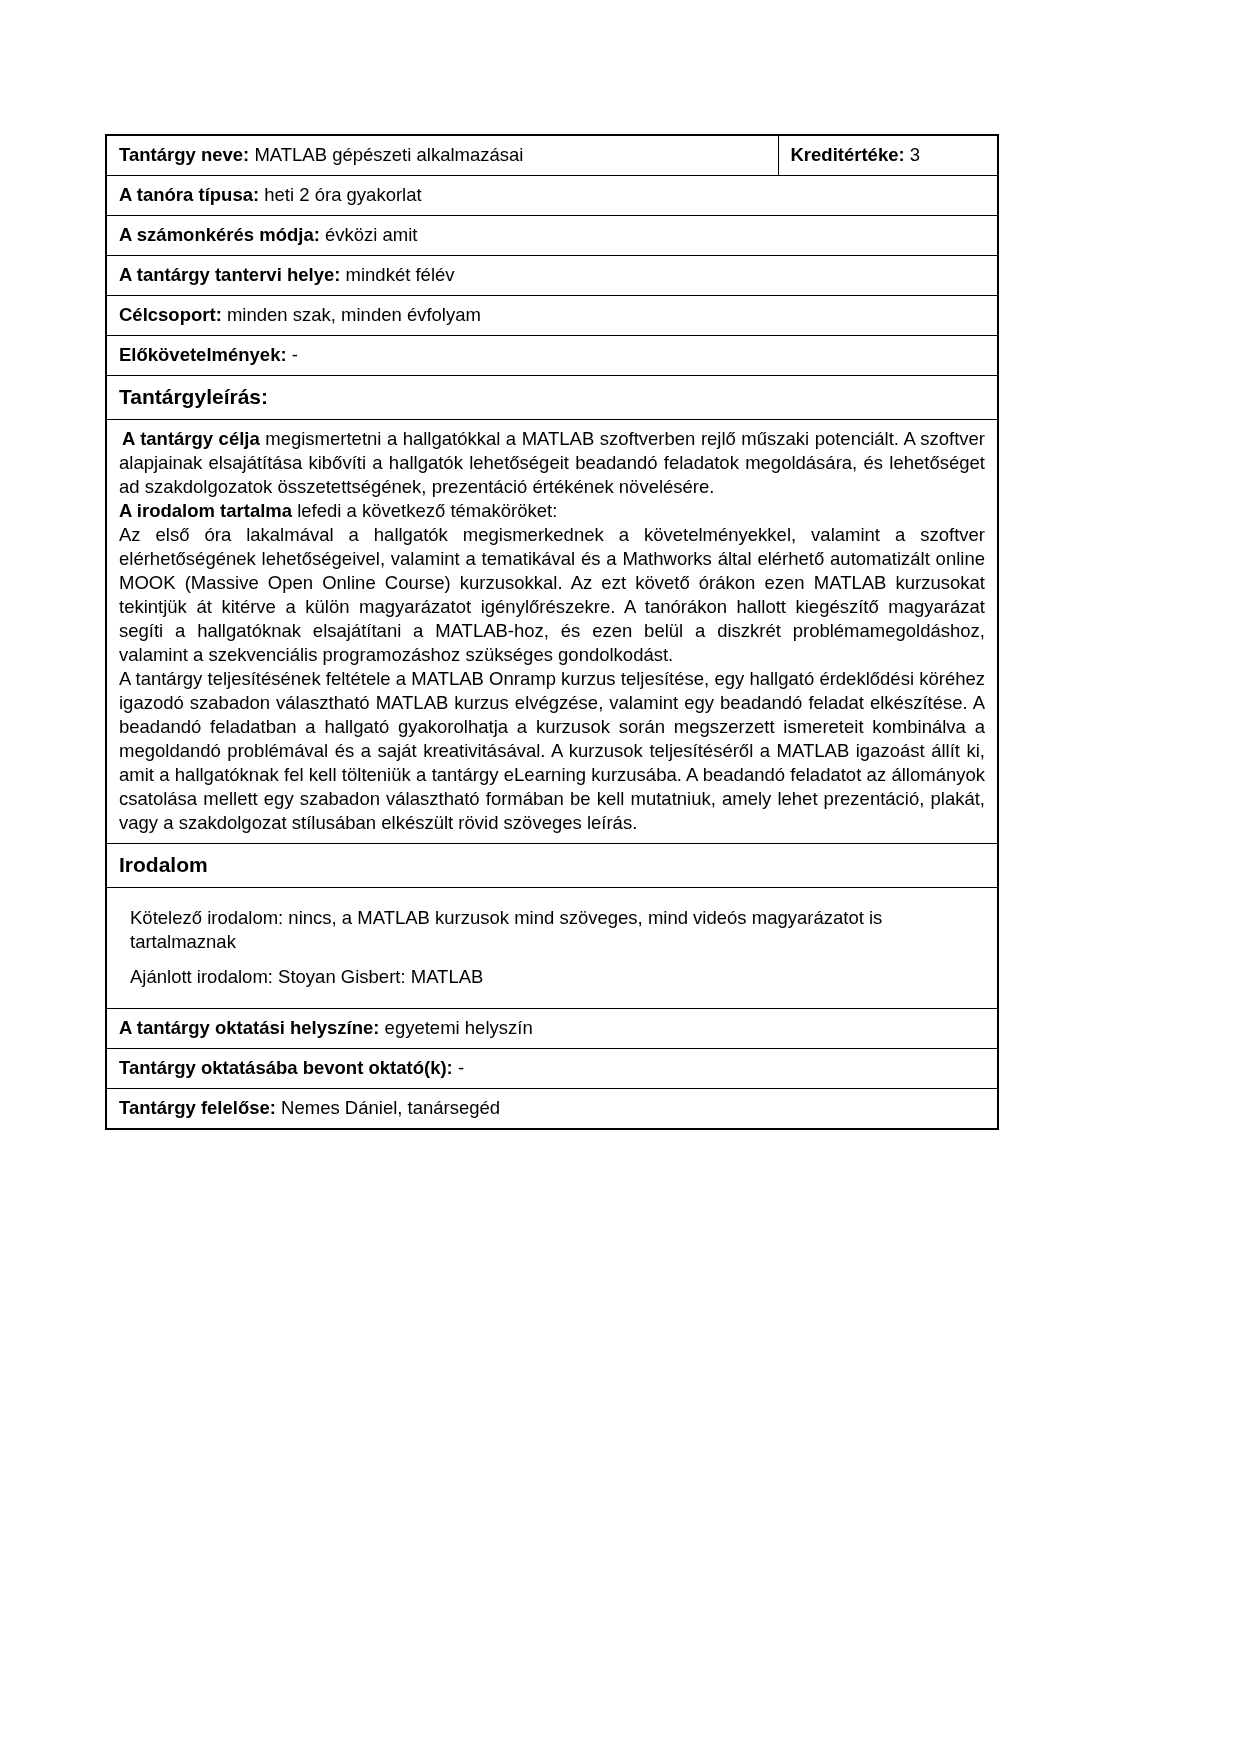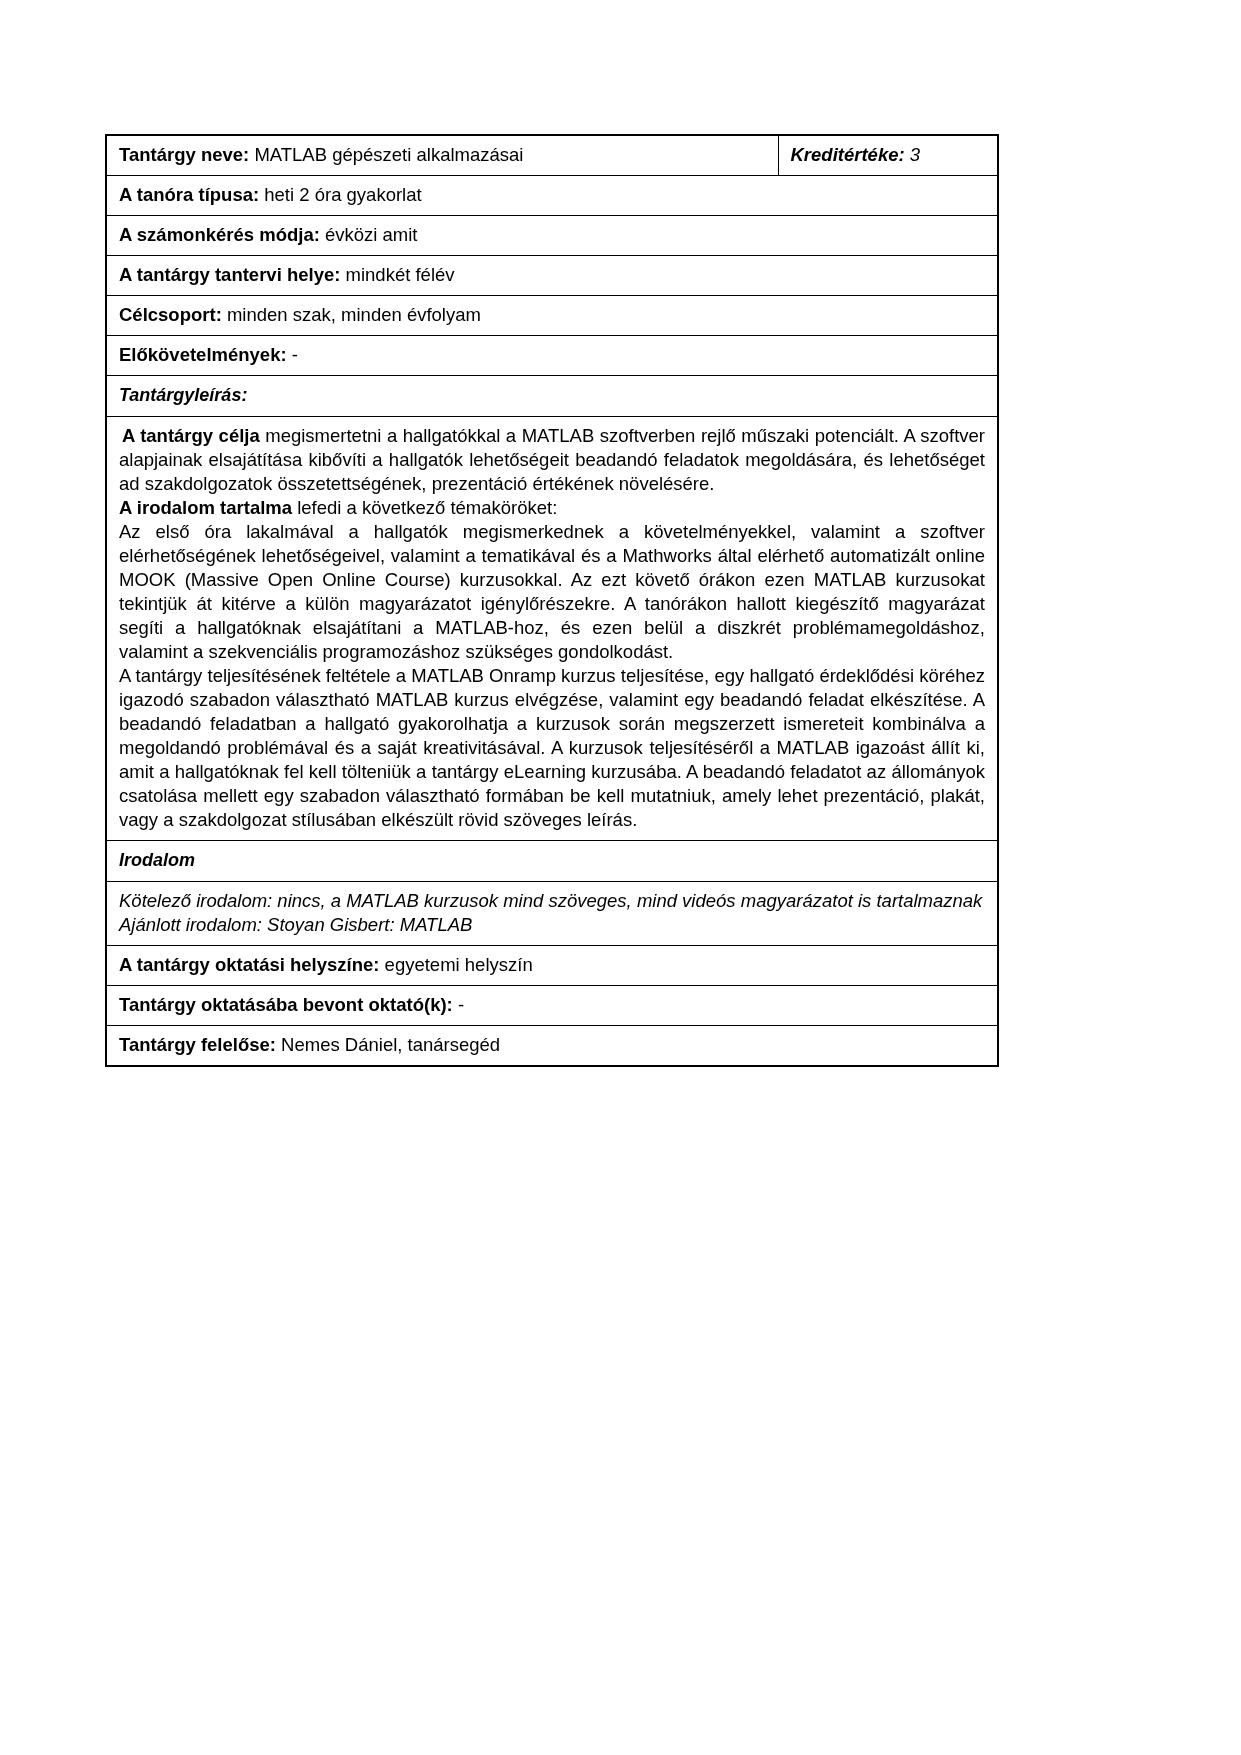--- a/index.html
+++ b/index.html
@@ -71,33 +71,30 @@
   }
   .prose p.first-indent {
     text-indent: 3px;
   }
 
   .lit-cell {
     padding: 9px 12px 10px 12px;
     line-height: 1.33;
   }
   .lit-cell p {
-    margin: 0;
-    font-style: italic;
+    margin: 11px;
   }
 
   .section-head {
     font-weight: bold;
-    font-size: 18px;
-    font-style: italic;
+    font-size: 21px;
   }
 
   .credit-cell {
     white-space: nowrap;
-    font-style: italic;
   }
 
   .row-name td { border-bottom: 1px solid #000000; }
 </style>
 </head>
 <body>
 
 <div class="page">
 
   <table class="syllabus">

